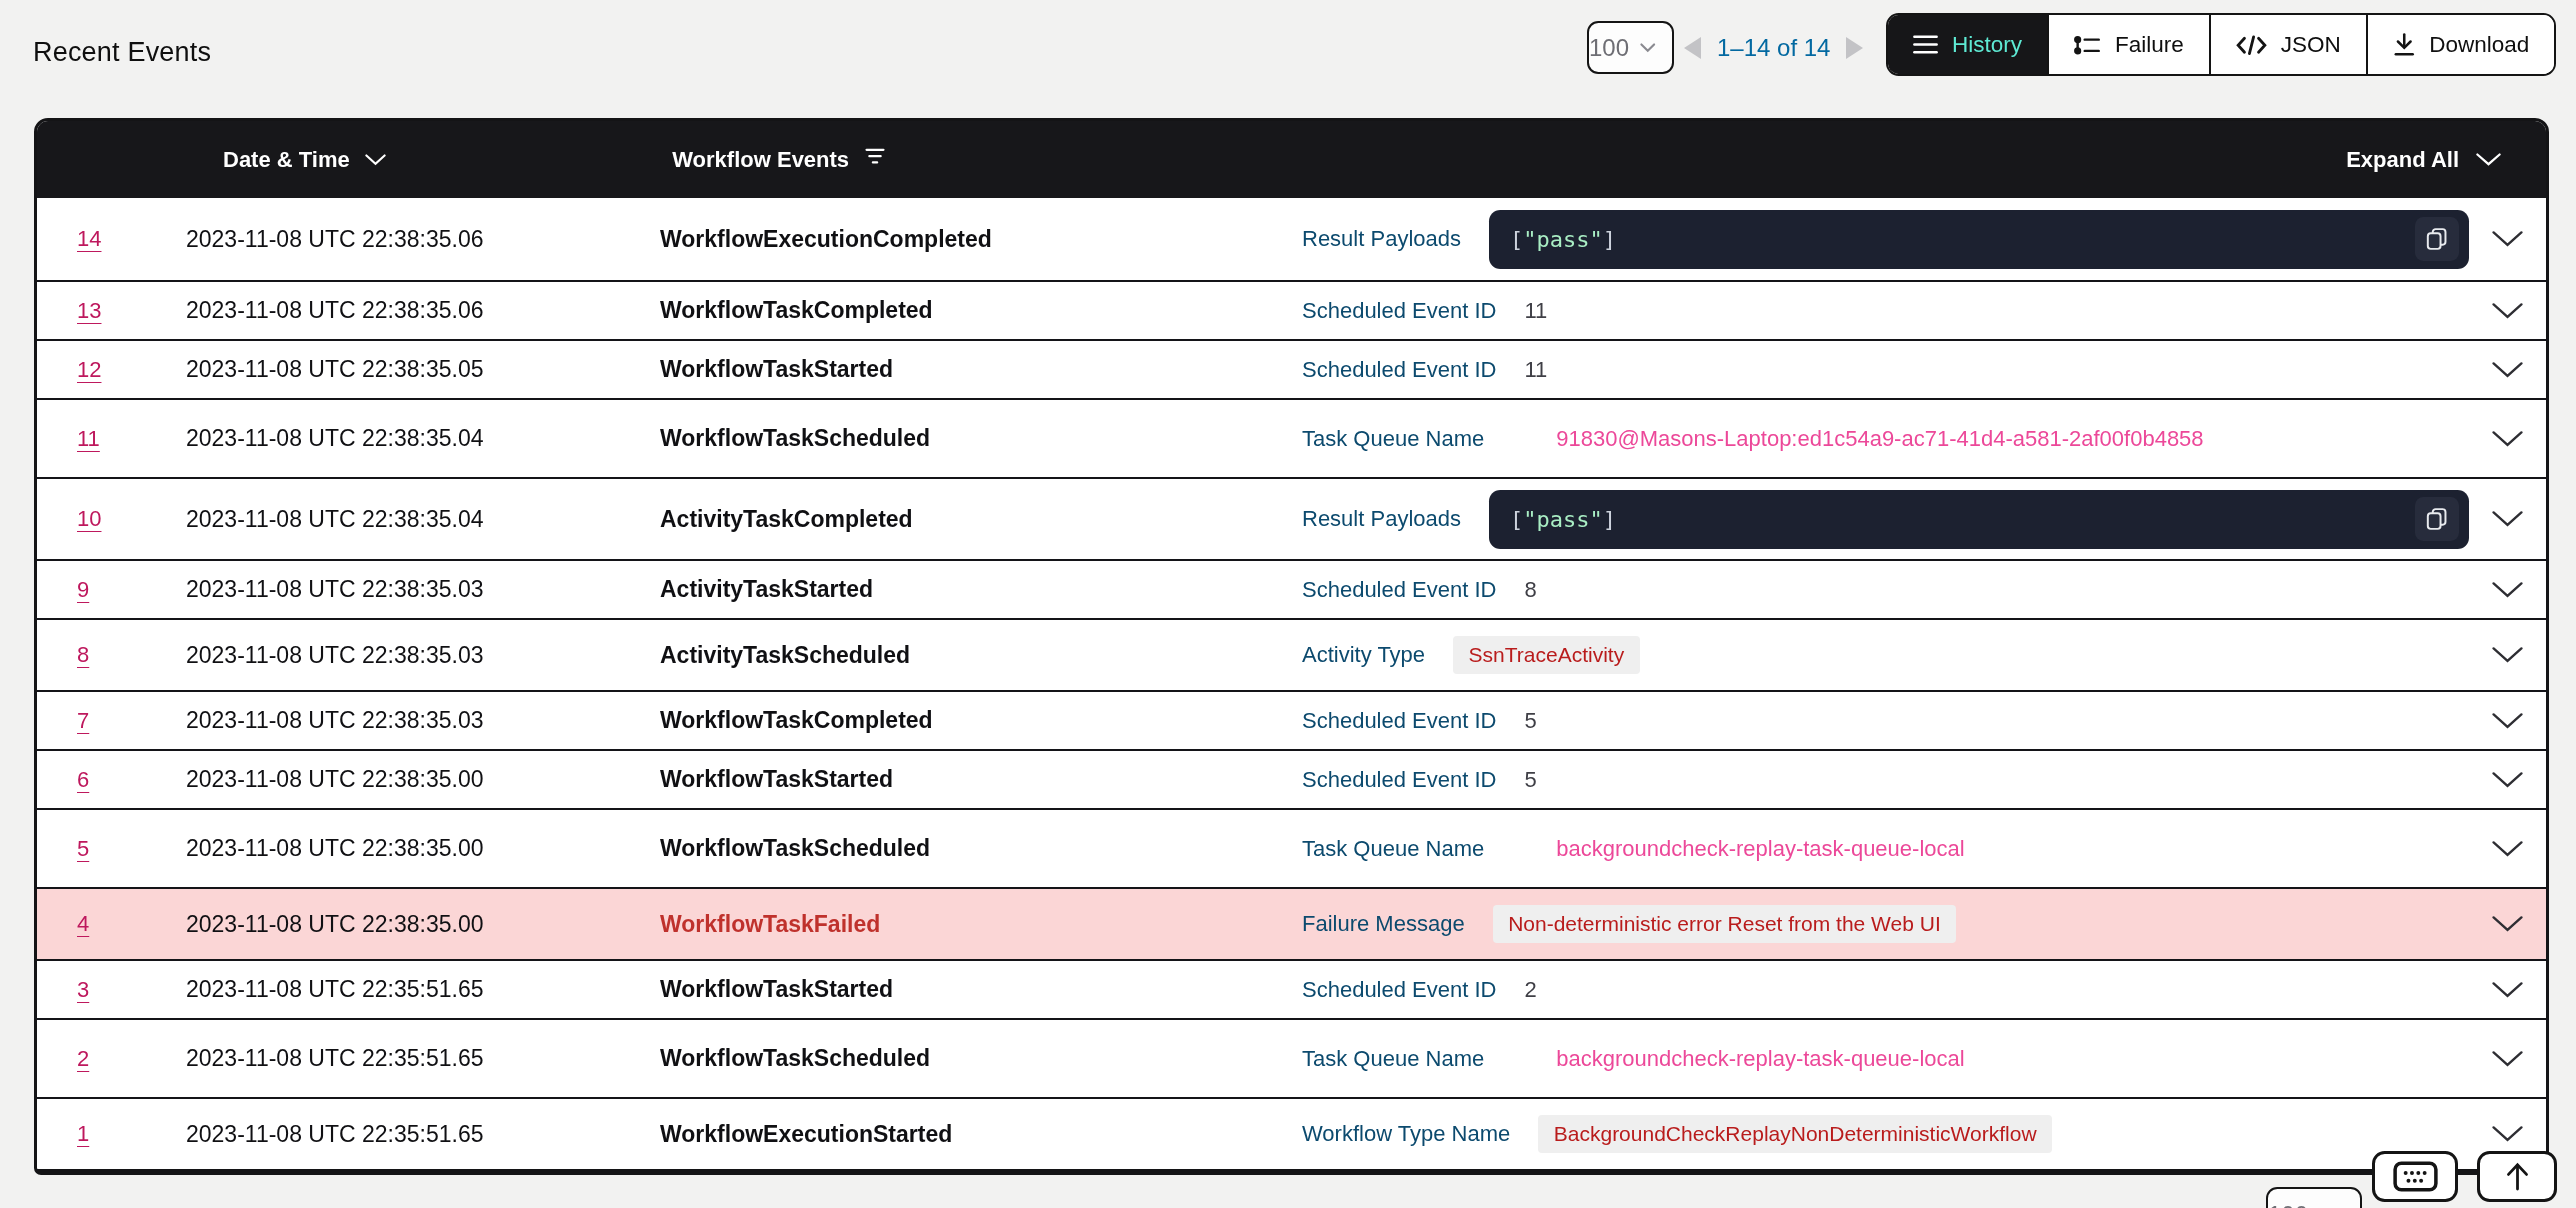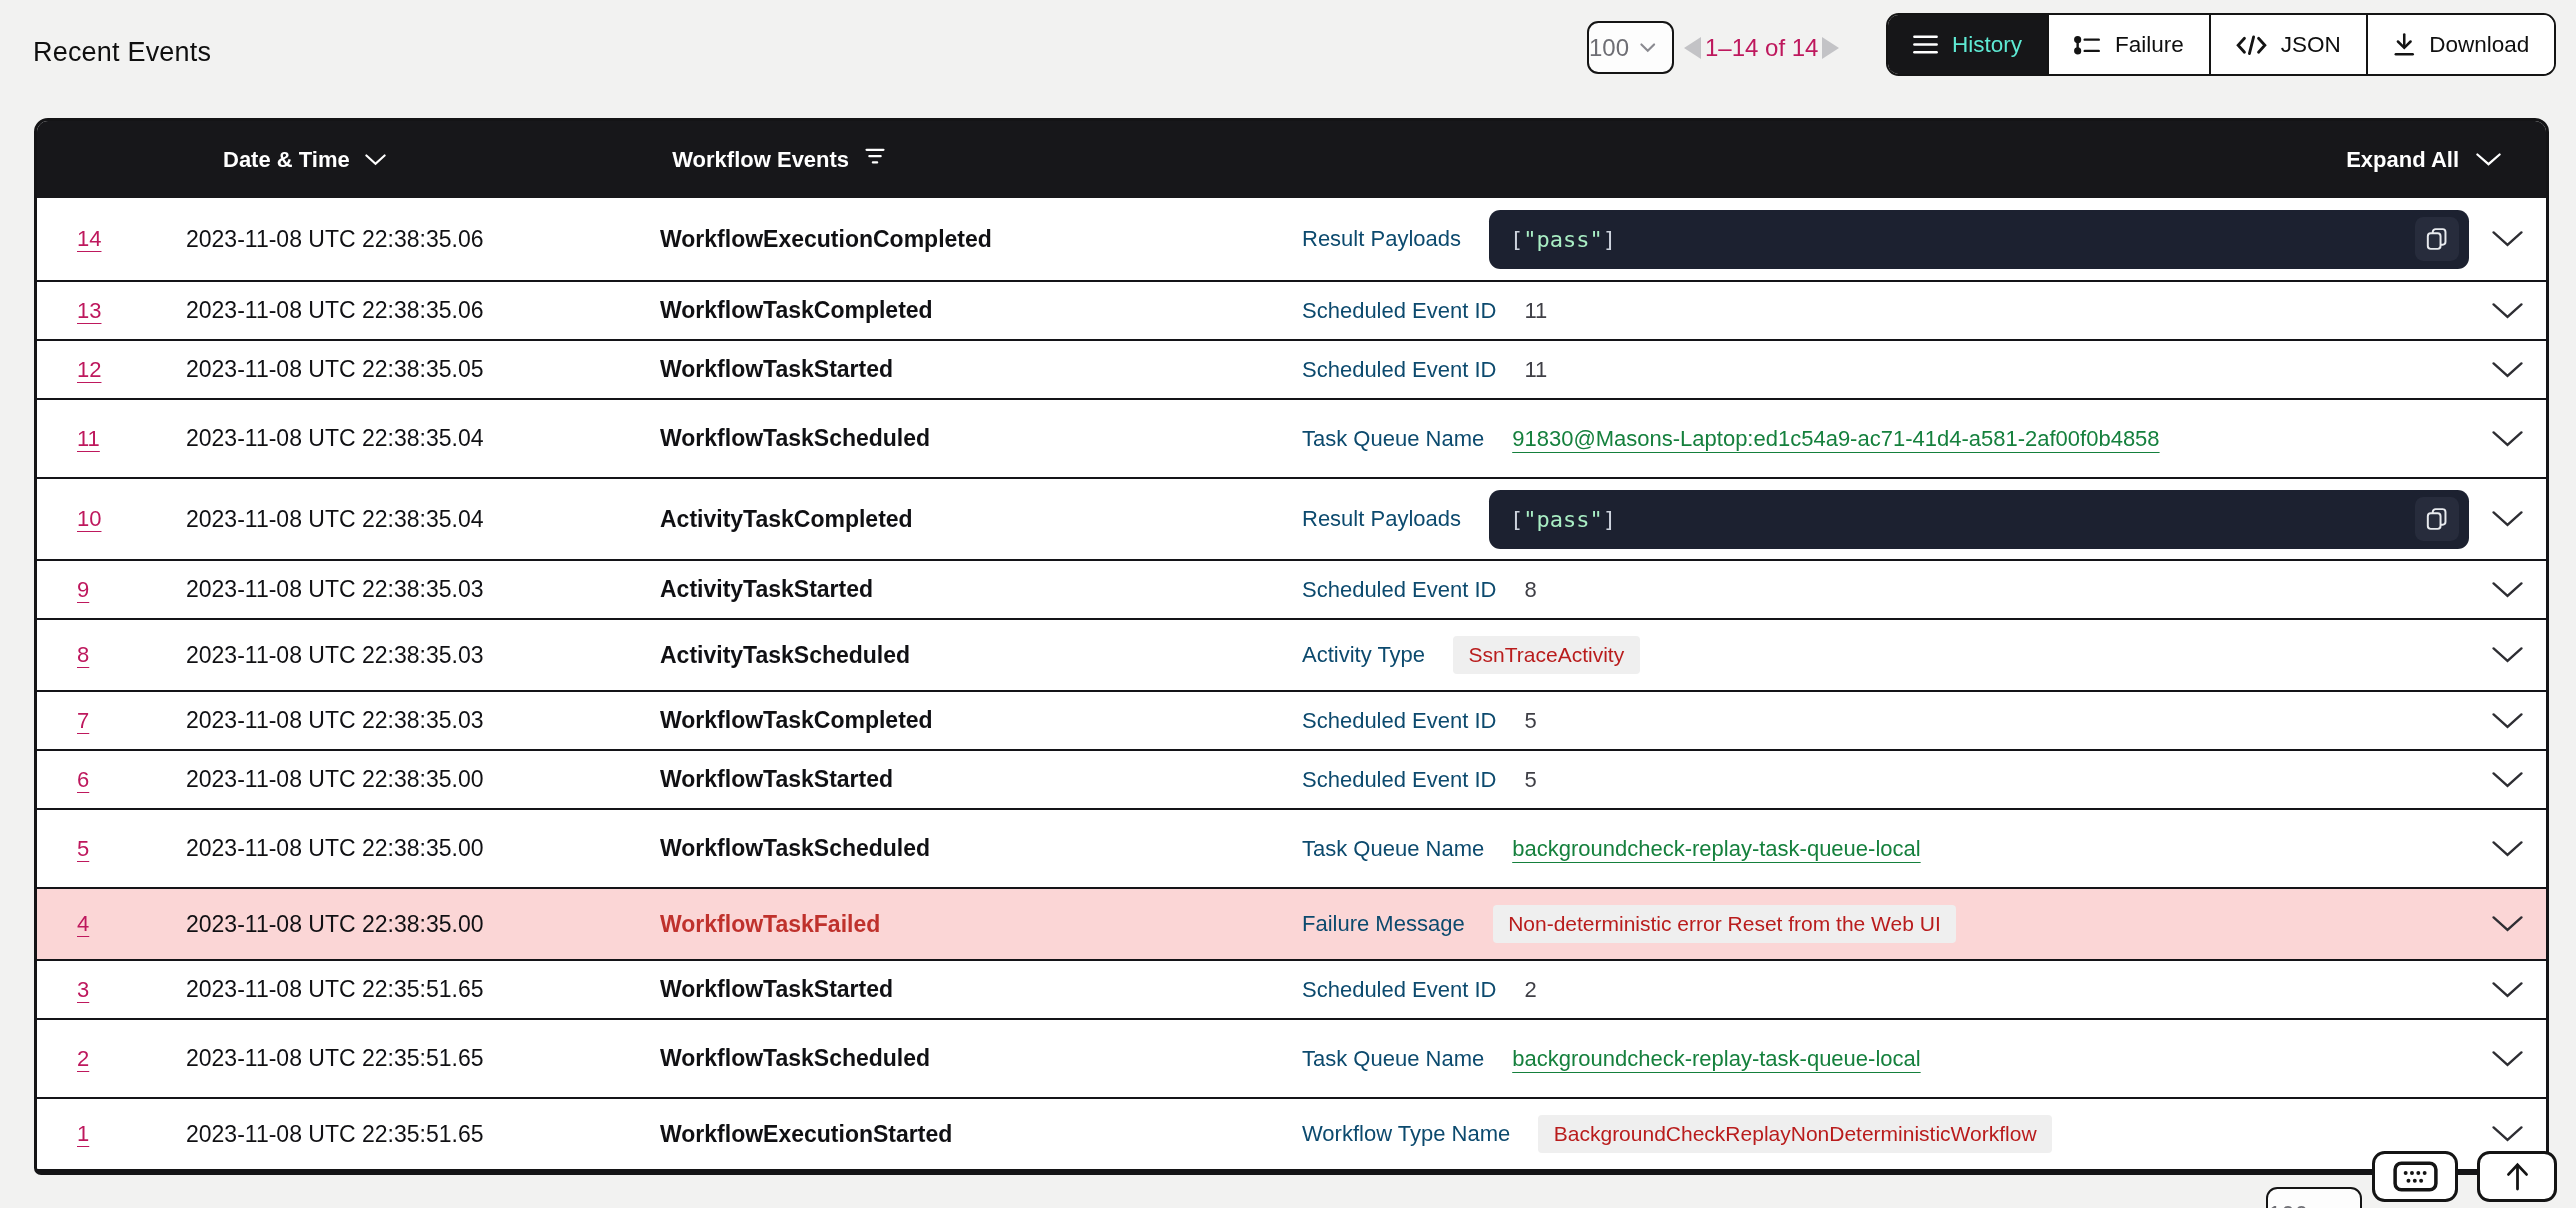--- a/index.html
+++ b/index.html
@@ -14,21 +14,21 @@
   .page-title { position:absolute; left:33px; top:37px; font-size:27px; font-weight:500; letter-spacing:0.2px; color:#0f0f0f; }
 
   .pagesize {
     position:absolute; display:flex; align-items:center; justify-content:flex-start; gap:11.3px;
     background:#fdfdfd; border:2.1px solid #141414; border-radius:11.3px;
     font-size:24px; color:#6e6e74; cursor:pointer;
   }
   .pagesize.top { left:1587px; top:21px; width:87px; height:53px; }
   .pagesize.bottom { left:2266px; top:1187px; width:96px; height:56px; }
 
-  .pager { position:absolute; display:flex; align-items:center; gap:4px; height:53px; font-size:24px; color:#be185d; }
+  .pager { position:absolute; display:flex; align-items:center; gap:16px; height:53px; font-size:24px; color:#0369a1; }
   .pager.top { left:1684px; top:21px; }
   .pager.bottom { left:2394px; top:1192px; }
   .tri { width:0; height:0; border-top:11.3px solid transparent; border-bottom:11.3px solid transparent; cursor:pointer; }
   .tri.left  { border-right:17px solid #c3c3c6; }
   .tri.right { border-left:17px solid #c3c3c6; }
   .range-label { white-space:nowrap; }
 
   .view-group {
     position:absolute; left:1886px; top:13.4px; height:63px;
     display:flex; align-items:stretch;
@@ -68,21 +68,21 @@
 
   .c-id { padding-left:40px; width:149px; flex:none; }
   .c-id a { font-size:22px; color:#be185d; text-decoration:underline; text-underline-offset:5px; text-decoration-thickness:1.4px; cursor:pointer; }
   .c-time { width:474px; flex:none; font-size:23px; color:#101013; }
   .c-event { width:642px; flex:none; font-size:23px; font-weight:700; color:#101013; }
   .c-detail { flex:1; display:flex; align-items:center; min-width:0; }
   .d-label { font-size:22px; color:#0c4a6e; white-space:nowrap; }
   .d-value { margin-left:28px; flex:1; display:flex; align-items:center; min-width:0; }
   .v-text, .v-link, .v-badge, .v-payload { display:none; }
   .v-text.show { display:inline; font-size:22px; color:#3f3f46; }
-  .v-link.show { display:inline; font-size:22px; color:#15803d; text-decoration:underline; text-underline-offset:5.6px; text-decoration-thickness:1.4px; cursor:pointer; }
+  .v-link.show { display:inline; font-size:22px; color:#ec4899; text-underline-offset:5.6px; text-decoration-thickness:1.4px; cursor:pointer;margin-left:44px; }
   .v-badge.show { display:inline-block; background:#efefef; color:#b91c1c; font-size:21px; padding:7px 15.5px; border-radius:4px; white-space:nowrap; }
   .v-payload.show {
     display:flex; align-items:center; flex:1;
     background:#1c2130; border-radius:11.3px; height:59px; padding:0 10px 0 21px;
   }
   .v-payload code { flex:1; font-family:"DejaVu Sans Mono", monospace; font-size:22px; color:#ccd2dc; white-space:nowrap; overflow:hidden; }
   .v-payload code .str { color:#a9eec4; }
   .copy-btn {
     flex:none; width:44px; height:44px; border-radius:8.5px; background:#272c3c;
     display:flex; align-items:center; justify-content:center; cursor:pointer; border:none;

